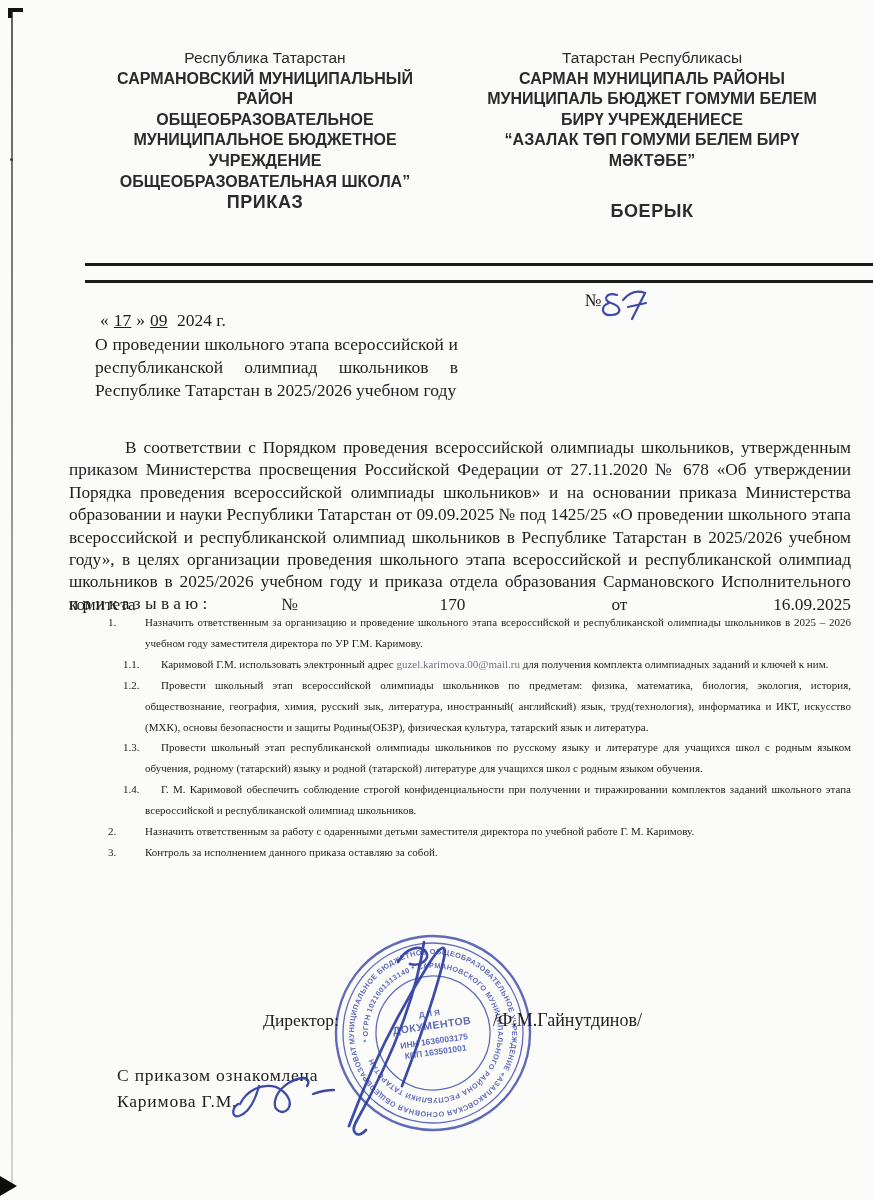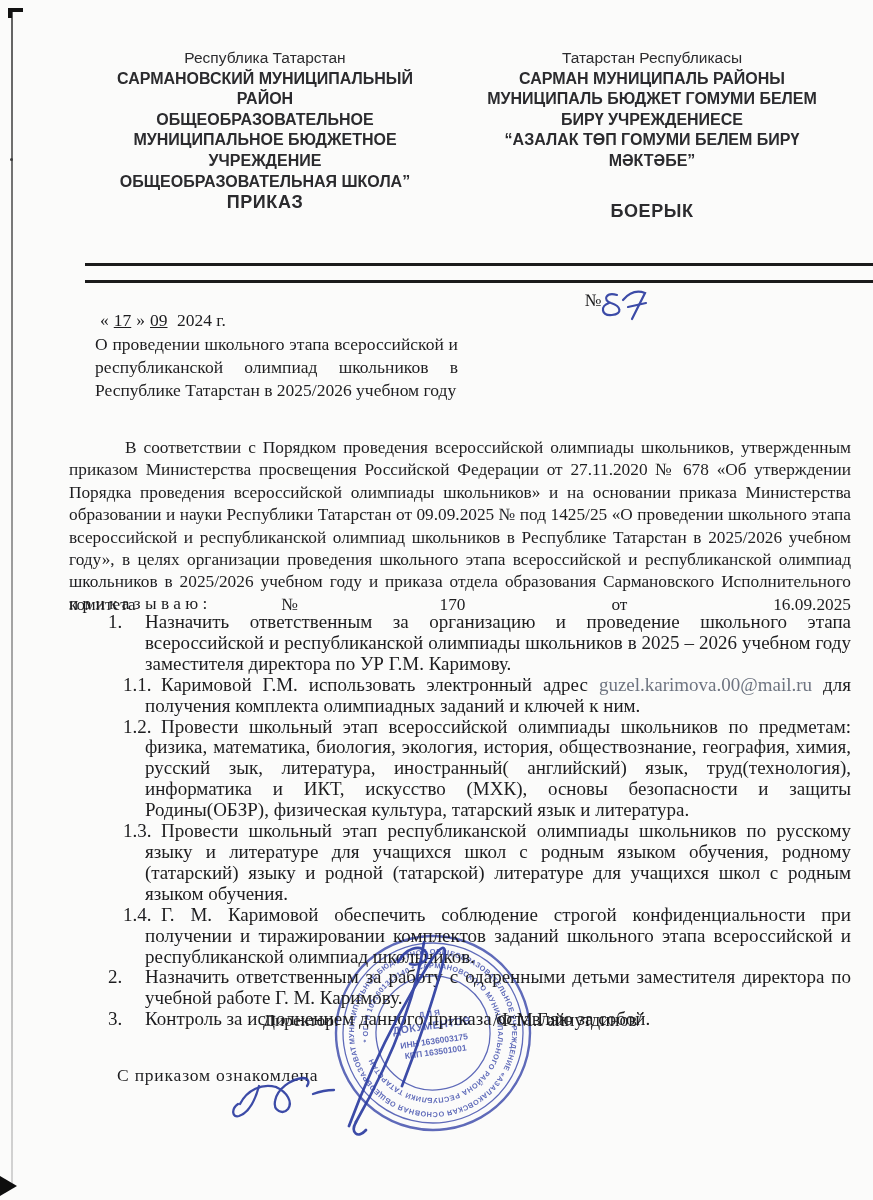--- a/index.html
+++ b/index.html
@@ -33,21 +33,21 @@
   .dateline .u{text-decoration:underline;margin:0 5px;}
   .numline{position:absolute;top:290px;left:585px;font-size:17.5px;z-index:5;}
   
   .subject{position:absolute;top:333px;left:95px;width:363px;font-size:17.5px;
            line-height:22.8px;text-align:justify;z-index:5;}
   
   .para{position:absolute;top:437px;left:69px;width:782px;font-size:17.3px;line-height:22.4px;
         text-align:justify;text-align-last:justify;text-indent:56px;z-index:5;}
   .decree{position:absolute;top:594px;left:69px;font-size:17.3px;z-index:5;}
   
-  .list{position:absolute;top:612px;left:69px;width:782px;font-size:19px;line-height:20.9px;
+  .list{position:absolute;top:612px;left:69px;width:782px;font-size:11px;line-height:20.9px;
         text-align:justify;z-index:5;}
   .l1{padding-left:76px;text-indent:-37px;}
   .l1 .num{display:inline-block;width:37px;text-indent:0;}
   .l2{padding-left:76px;text-indent:-22px;}
   .l2 .num{display:inline-block;width:38px;text-indent:0;}
   .link{color:#6e7480;}
   
   .director-label{position:absolute;top:1010px;left:263px;font-size:17.5px;z-index:5;}
   .director-name{position:absolute;top:1010px;left:493px;font-size:18px;z-index:5;}
   .ack{position:absolute;top:1063px;left:117px;font-size:17.5px;line-height:25.5px;
@@ -106,20 +106,21 @@
     <div class="l2"><span class="num">1.3.</span><span>Провести школьный этап республиканской олимпиады школьников по русскому языку и литературе для учащихся школ с родным языком обучения, родному (татарский) языку и родной (татарской) литературе для учащихся школ с родным языком обучения.</span></div>
     <div class="l2"><span class="num">1.4.</span><span>Г. М. Каримовой обеспечить соблюдение строгой конфиденциальности при получении и тиражировании комплектов заданий школьного этапа всероссийской и республиканской олимпиад школьников.</span></div>
     <div class="l1"><span class="num">2.</span><span>Назначить ответственным за работу с одаренными детьми заместителя директора по учебной работе Г. М. Каримову.</span></div>
     <div class="l1"><span class="num">3.</span><span>Контроль за исполнением данного приказа оставляю за собой.</span></div>
   </div>
 
   <div class="director-label">Директор:</div>
   <div class="director-name">/Ф.М.Гайнутдинов/</div>
   <div class="ack">
     <div>С приказом ознакомлена</div>
+    <div>Каримова Г.М.</div>
   </div>
 
   <svg class="stamp" width="204" height="204" viewBox="0 0 204 204">
     <defs>
       <path id="sp-outer" d="M102,102 m-79,0 a79,79 0 1,1 158,0 a79,79 0 1,1 -158,0"></path>
       <path id="sp-inner" d="M102,102 m-65,0 a65,65 0 1,1 130,0 a65,65 0 1,1 -130,0"></path>
     </defs>
     <g fill="none" stroke="#3d4bab">
       <circle cx="102" cy="102" r="97" stroke-width="2.4"></circle>
       <circle cx="102" cy="102" r="90" stroke-width="1.3"></circle>

